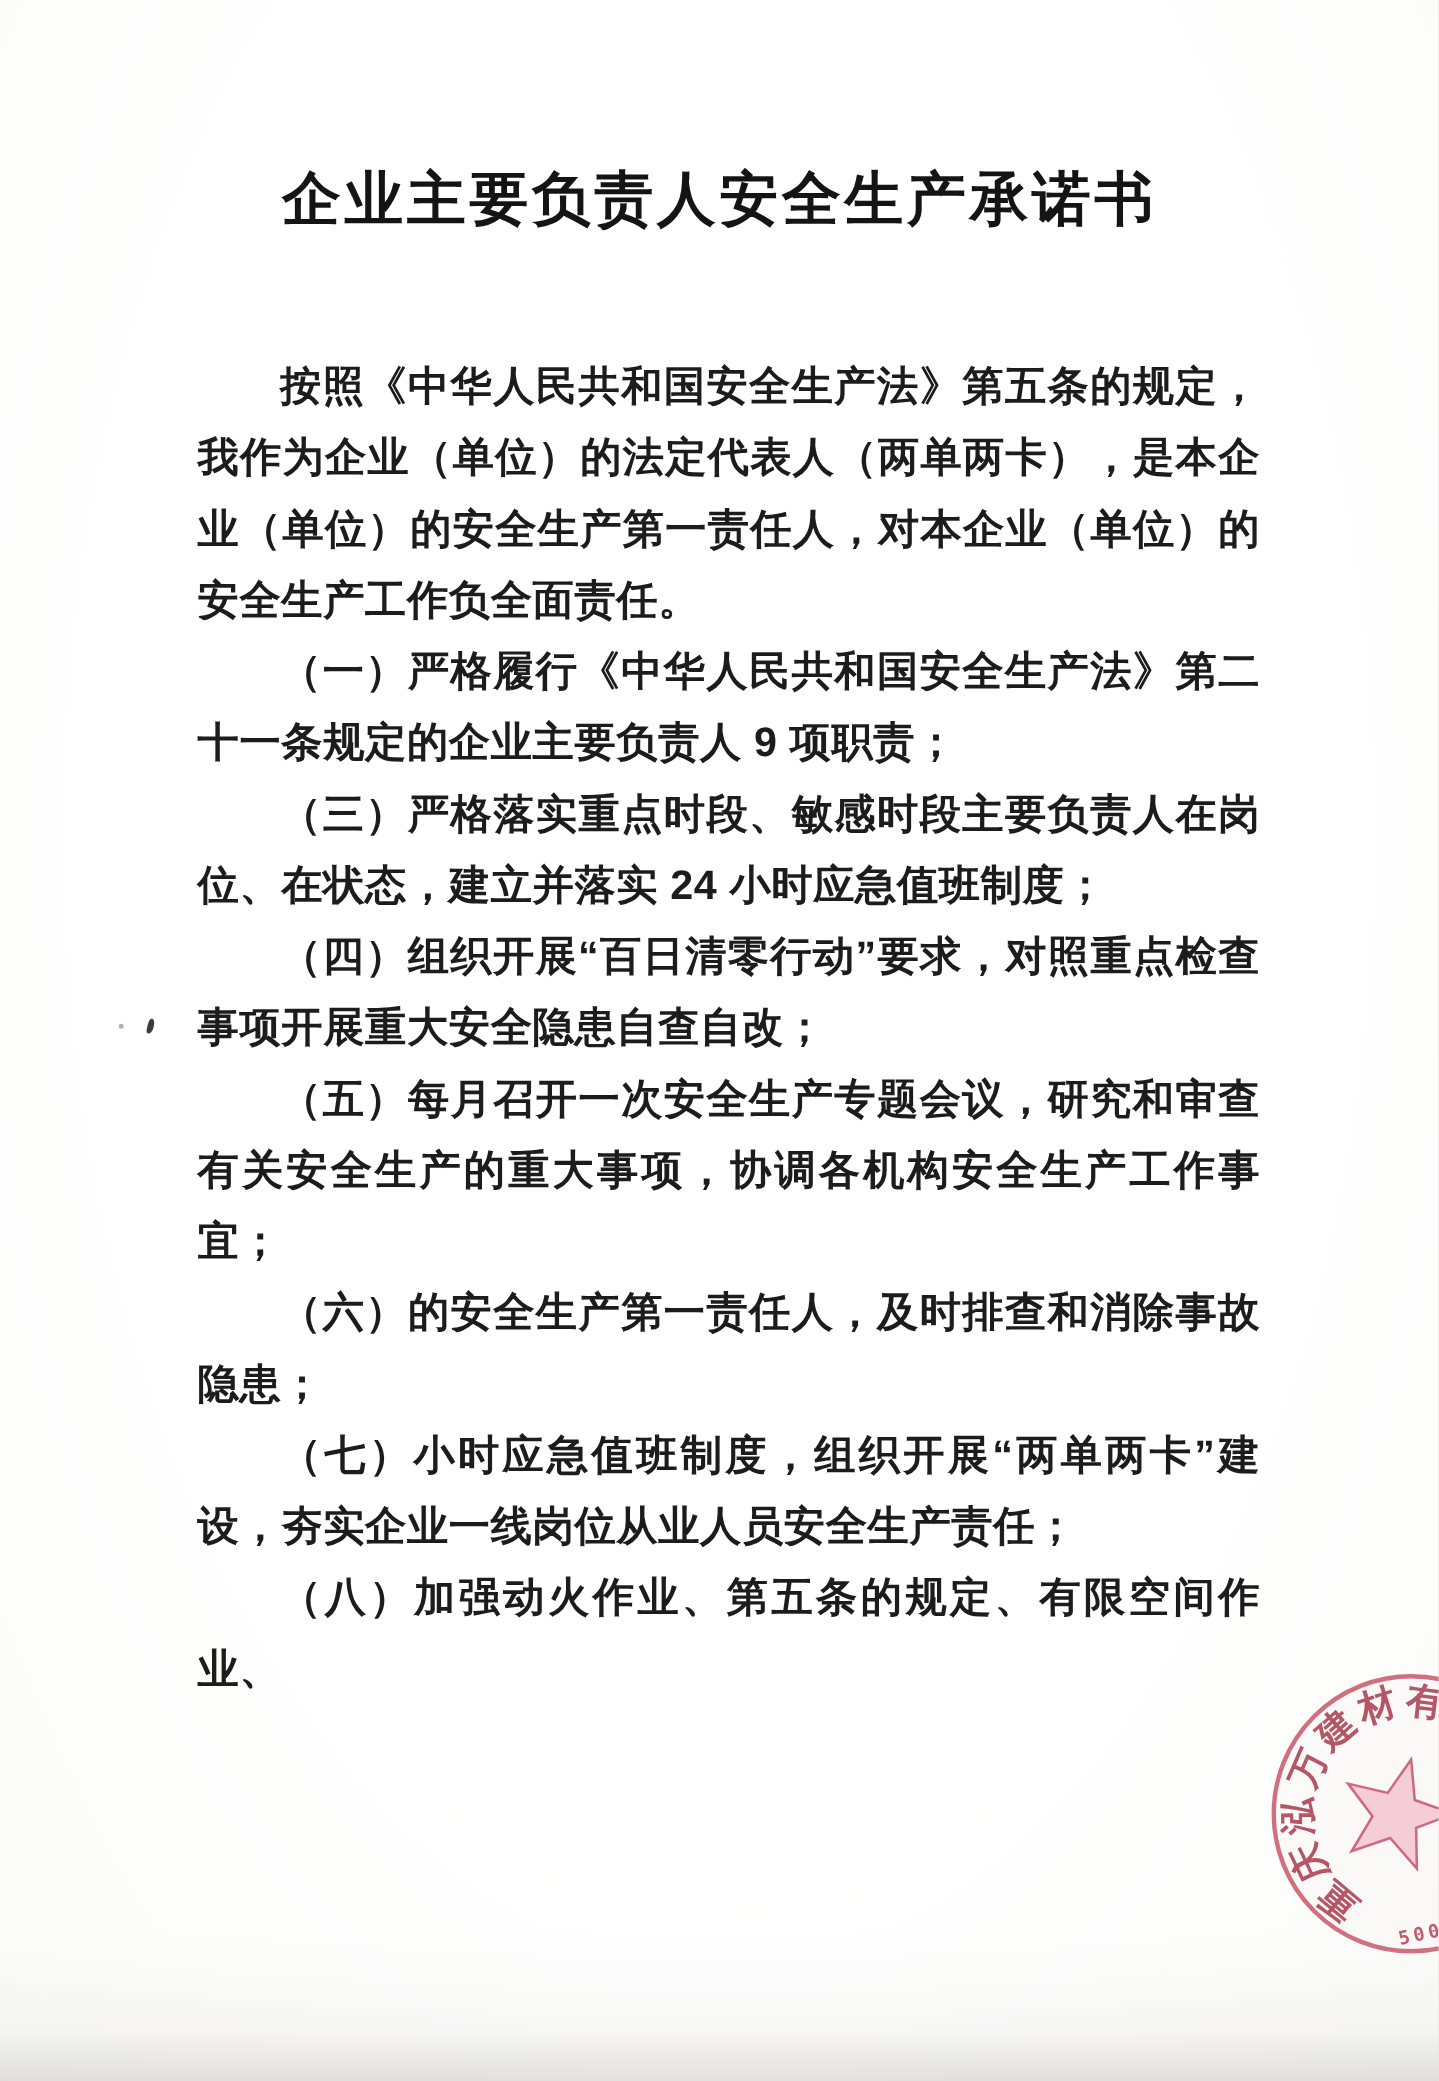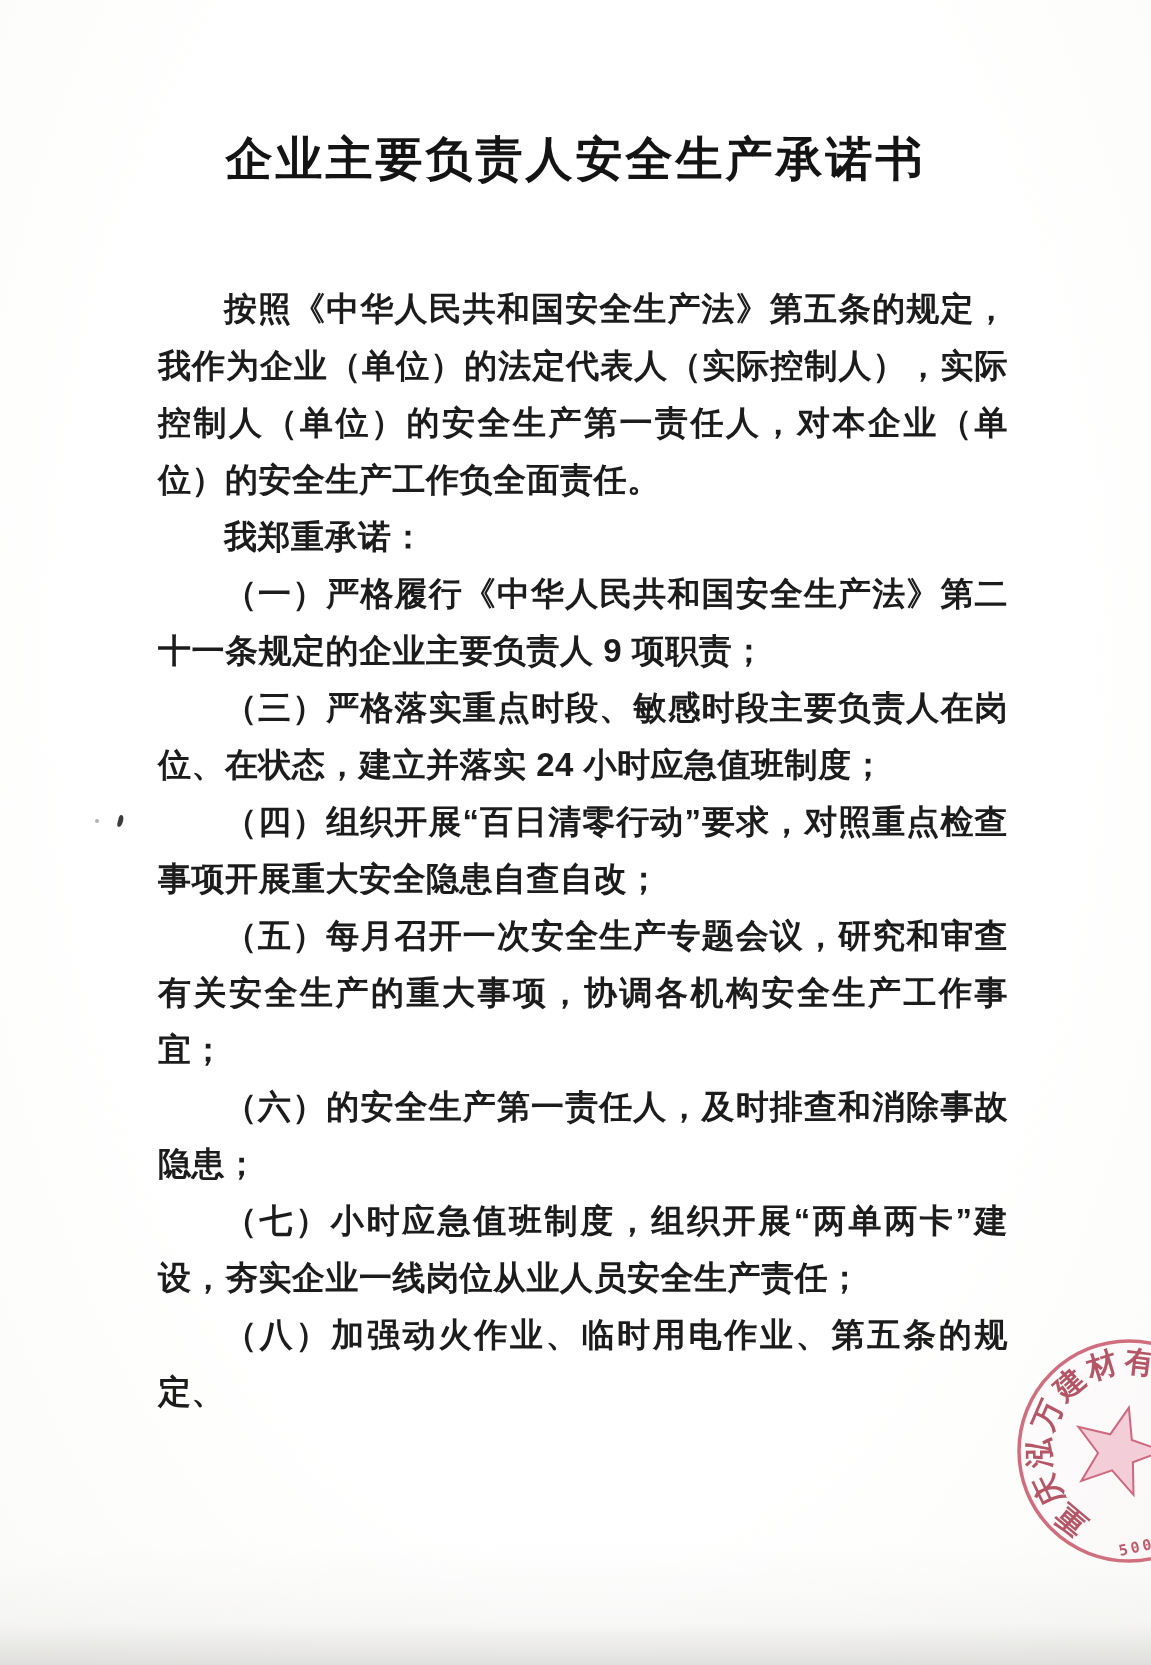--- a/index.html
+++ b/index.html
@@ -82,29 +82,28 @@
   }
 </style>
 </head>
 <body>
 
 <div class="page">
 
   <h1 class="title">企业主要负责人安全生产承诺书</h1>
 
   <div class="doc-body">
-    <p>按照《中华人民共和国安全生产法》第五条的规定，我作为企业（单位）的法定代表人（实际控制人），实际控制人（单位）的安全生产第一责任人，对本企业（单位）的安全生产工作负全面责任。</p>
-    <p>我郑重承诺：</p>
+    <p>按照《中华人民共和国安全生产法》第五条的规定，我作为企业（单位）的法定代表人（两单两卡），是本企业（单位）的安全生产第一责任人，对本企业（单位）的安全生产工作负全面责任。</p>
     <p>（一）严格履行《中华人民共和国安全生产法》第二十一条规定的企业主要负责人 9 项职责；</p>
     <p>（三）严格落实重点时段、敏感时段主要负责人在岗位、在状态，建立并落实 24 小时应急值班制度；</p>
     <p>（四）组织开展“百日清零行动”要求，对照重点检查事项开展重大安全隐患自查自改；</p>
     <p>（五）每月召开一次安全生产专题会议，研究和审查有关安全生产的重大事项，协调各机构安全生产工作事宜；</p>
     <p>（六）的安全生产第一责任人，及时排查和消除事故隐患；</p>
     <p>（七）小时应急值班制度，组织开展“两单两卡”建设，夯实企业一线岗位从业人员安全生产责任；</p>
-    <p>（八）加强动火作业、临时用电作业、第五条的规定、</p>
+    <p>（八）加强动火作业、第五条的规定、有限空间作业、</p>
   </div>
 
   <div class="speck-1"></div>
   <div class="speck-2"></div>
 
   <div class="seal">
     <svg width="260" height="260" viewBox="0 0 260 260">
       <circle cx="130" cy="130" r="110" fill="rgba(246,214,222,0.10)" stroke="#c4475c" stroke-width="3.5" opacity="0.78"></circle>
       <polygon points="129.9,86.6 132.8,119.0 163.9,130.0 133.9,141.3 134.5,173.9 113.1,149.4 82.3,160.0 99.0,132.0 79.4,105.9 111.2,113.3" fill="#f2c6d2" stroke="#c64f6a" stroke-width="2" opacity="0.85"></polygon>
       <text class="seal-char" x="72" y="199" text-anchor="middle" dominant-baseline="central" transform="rotate(-140 72 199)">重</text>

